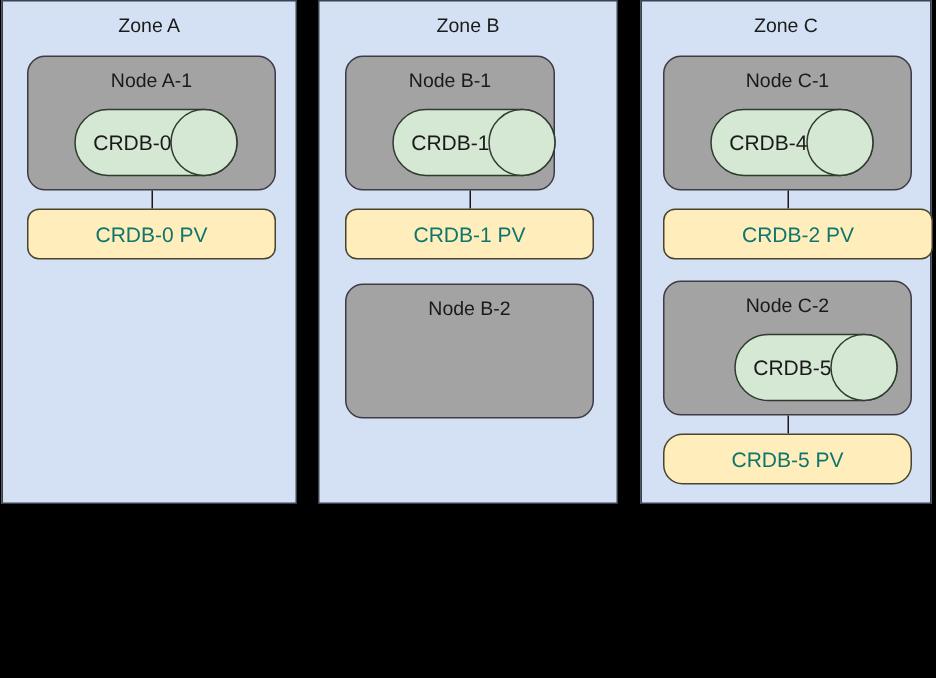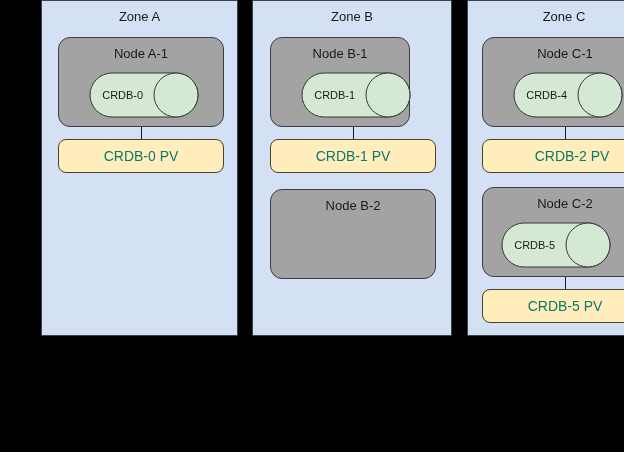--- a/index.html
+++ b/index.html
@@ -15,21 +15,20 @@
     overflow: hidden;
     font-family: "Liberation Sans", sans-serif;
   }
   .zone {
     position: absolute;
     top: 0;
     height: 336px;
     background: #d4e1f5;
     border: 1px solid #3a4250;
     box-sizing: border-box;
-    margin-left: 40px;
   }
   .zone-title {
     position: absolute;
     top: 8px;
     left: 0;
     right: 0;
     text-align: center;
     font-size: 13px;
     color: #1a1a1a;
     line-height: 16px;
@@ -75,21 +74,21 @@
     display: block;
   }
   .cyl-label {
     position: absolute;
     left: 0;
     top: 0;
     width: 100%;
     height: 100%;
     display: flex;
     align-items: center;
-    font-size: 11px;
+    font-size: 14px;
     color: #1a1a1a;
     padding-left: 12%;
     box-sizing: border-box;
     pointer-events: none;
   }
 </style>
 </head>
 <body>
 
 <div id="canvas">
@@ -155,29 +154,29 @@
     </div>
 
     <div class="connector" style="left:97px; top:126px; height:12px;"></div>
 
     <div class="pv" style="left:14px; top:138px; width:180px; height:34px;">
       <span>CRDB-2 PV</span>
     </div>
 
     <div class="node" style="left:14px; top:186px; width:166px; height:90px;">
       <div class="node-title">Node C-2</div>
-      <div class="cyl-wrap" style="left:18px; top:34px; width:110px; height:46px;">
+      <div class="cyl-wrap" style="left:46px; top:34px; width:110px; height:46px;">
         <svg width="110" height="46" viewBox="0 0 110 46">
           <path d="M23 1 H87 A22 22 0 0 1 87 45 H23 A22 22 0 0 1 23 1 Z" fill="#d5e8d4" stroke="#2f3b2f" stroke-width="1"></path>
           <ellipse cx="87" cy="23" rx="22" ry="22" fill="#d5e8d4" stroke="#2f3b2f" stroke-width="1"></ellipse>
         </svg>
         <div class="cyl-label">CRDB-5</div>
       </div>
     </div>
 
     <div class="connector" style="left:97px; top:276px; height:12px;"></div>
 
-    <div class="pv" style="left:14px; top:288px; width:166px; height:34px;">
+    <div class="pv" style="left:14px; top:288px; width:166px; height:34px;border-radius:13px;">
       <span>CRDB-5 PV</span>
     </div>
   </div>
 
 </div>
 
 </body></html>

